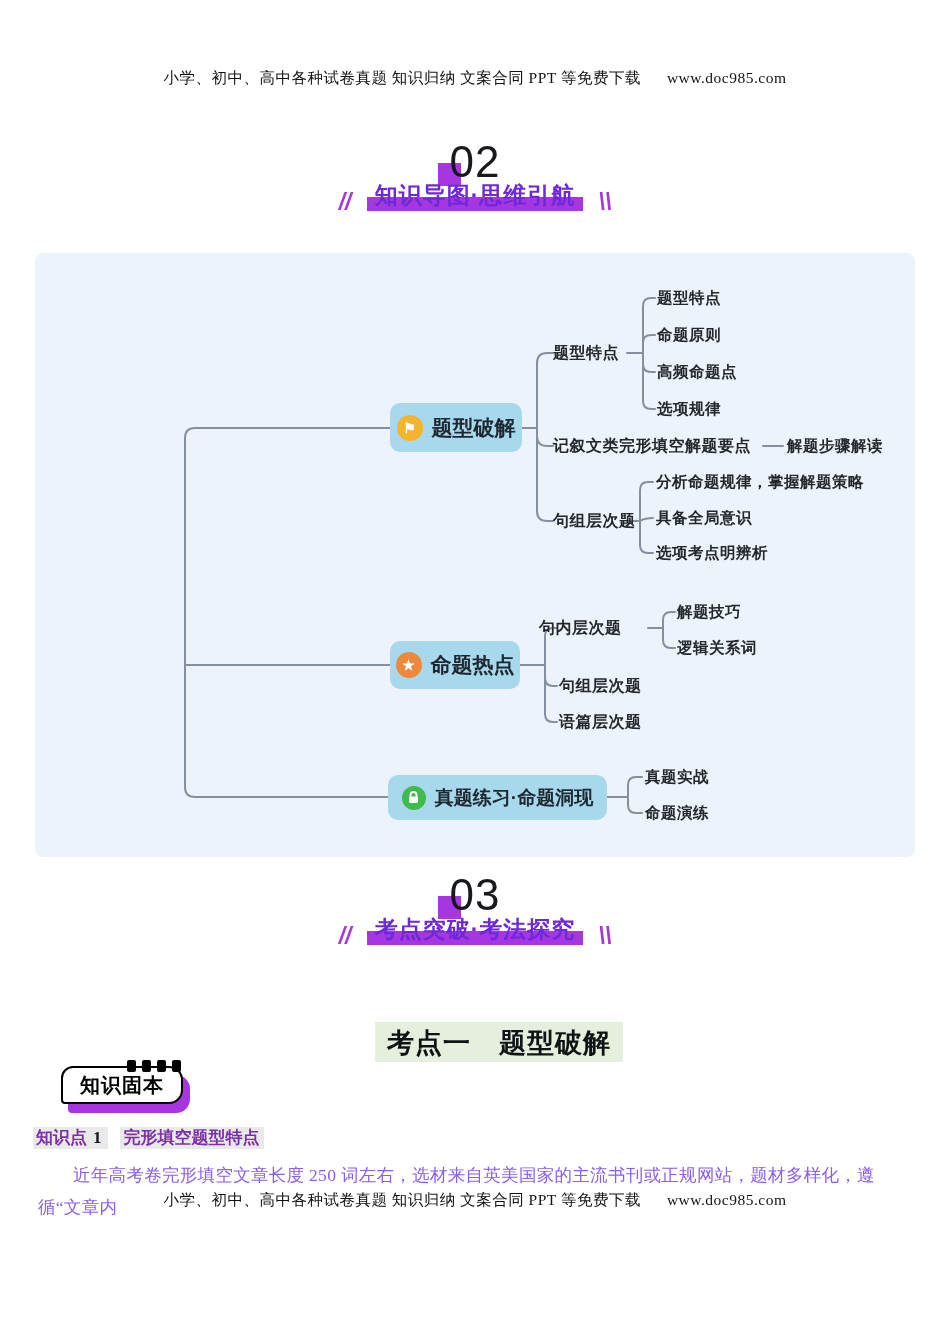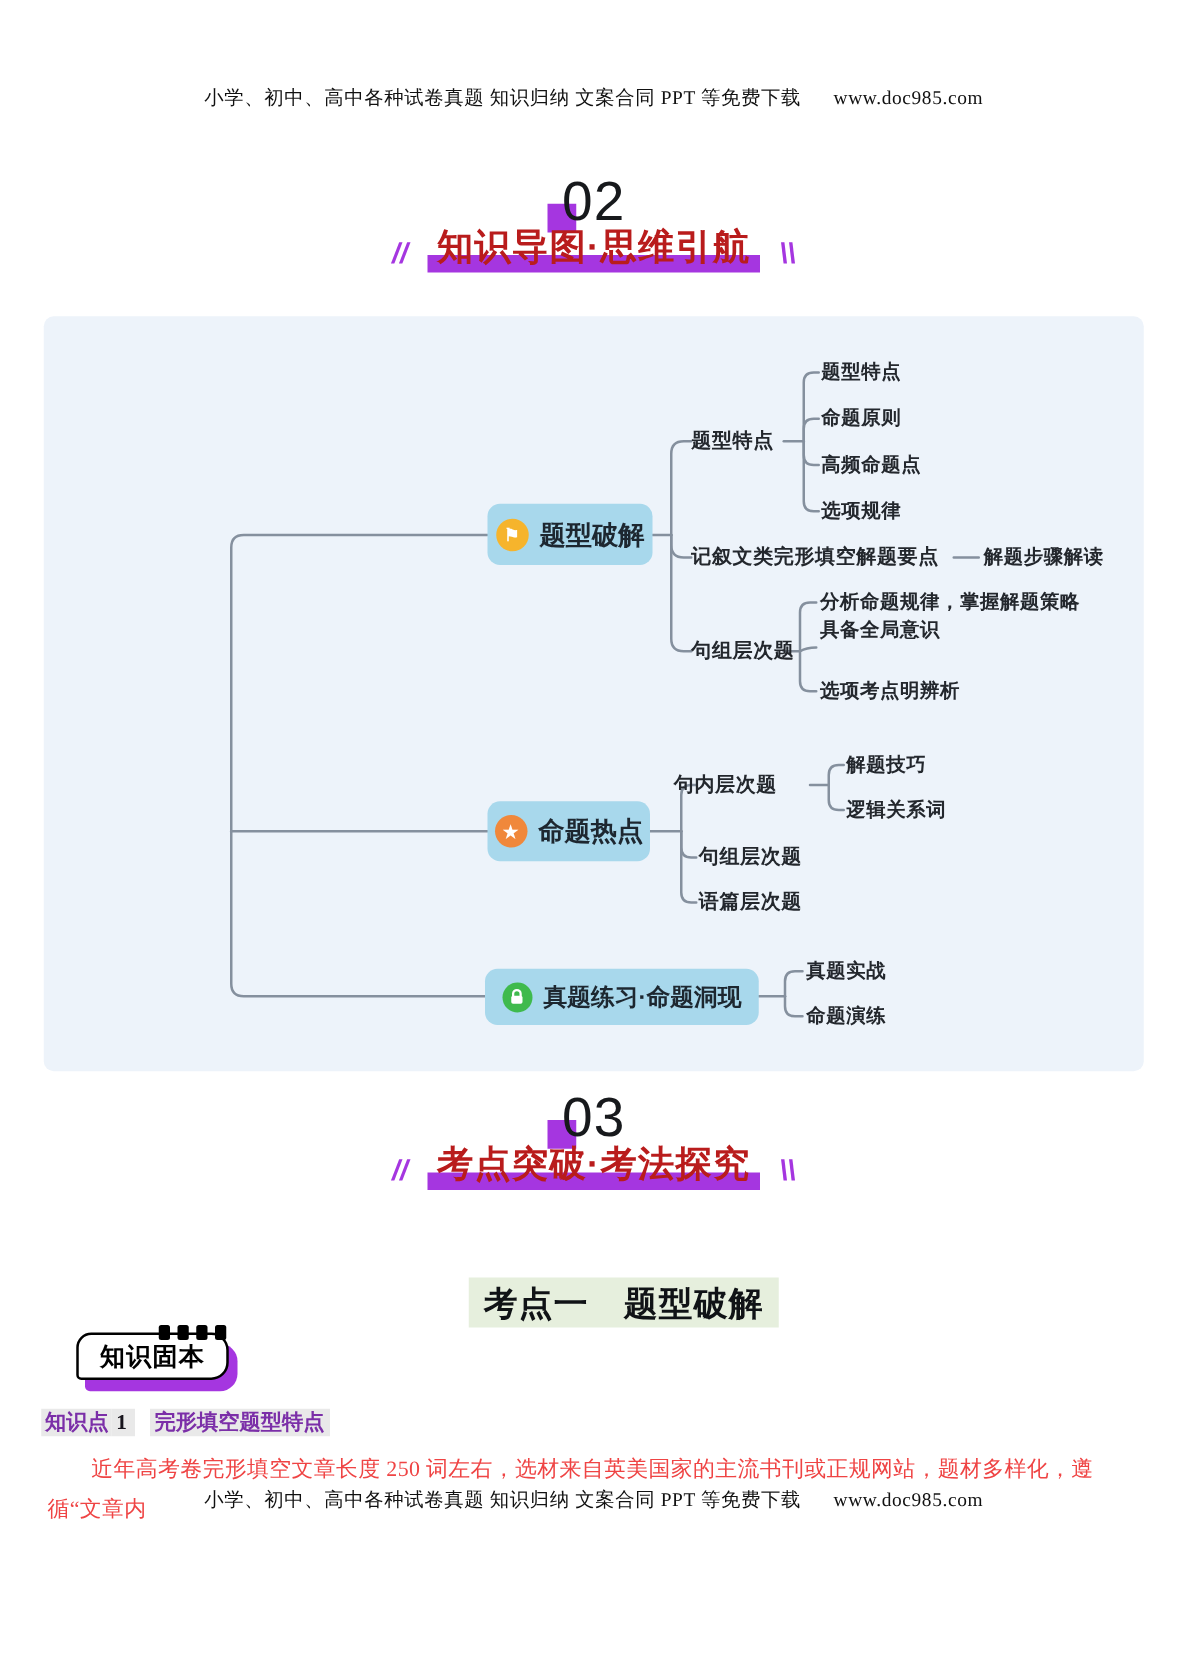--- a/index.html
+++ b/index.html
@@ -24,22 +24,22 @@
   .sec-num {
     position:relative; z-index:1; font-size:44px; font-weight:400;
     color:#17191c; letter-spacing:1px; line-height:1;
   }
   .sec-square {
     position:absolute; z-index:0; left:-12px; bottom:-2px;
     width:23px; height:23px; background:var(--accent);
   }
   .sec-title-wrap { position:relative; display:inline-block; margin-top:2px; }
   .sec-title {
-    position:relative; z-index:1; font-size:29px; font-weight:bold;
-    color:#b91c1c; letter-spacing:1px; line-height:1.1;
+    position:relative; z-index:1; font-size:23px; font-weight:bold;
+    color:#6d28d9; letter-spacing:1px; line-height:1.1;
   }
   .sec-bar {
     position:absolute; z-index:0; left:-8px; right:-8px; bottom:-3px;
     height:14px; background:var(--accent);
   }
   .slash { position:absolute; z-index:1; font-size:23px; font-weight:bold;
     color:var(--accent); top:6px; font-style:italic; }
   .slash.left { left:-36px; }
   .slash.right { right:-36px; }
 
@@ -101,21 +101,21 @@
 
   
   .kp-line { position:absolute; left:33px; top:1126px; font-size:17px; font-weight:bold; }
   .kp-label { background:var(--highlight-bg); color:var(--kp-purple); padding:1px 2px 2px 3px; }
   .kp-num { background:var(--highlight-bg); color:#17141c; font-family:"Liberation Serif", serif;
     font-weight:bold; padding:1px 6px 2px 4px; }
   .kp-title { background:var(--highlight-bg); color:var(--kp-purple); margin-left:12px; padding:1px 4px 2px 4px; }
 
   .body-paragraph {
     position:absolute; left:38px; top:1160px; width:874px;
-    font-family:"Liberation Serif", serif; font-size:17.5px; color:#ef4444;
+    font-family:"Liberation Serif", serif; font-size:17.5px; color:#8b5cf6;
     text-indent:2em; line-height:1.8; letter-spacing:0.3px;
   }
 </style>
 </head>
 <body>
 
 <div id="page" style="--accent: #a536e0; --panel-bg: #edf3fa; --root-bg: #5d6f96; --root-text: #f3a64e; --node-bg: #a8d8ec; --flag-bg: #f6b42c; --star-bg: #f0883b; --lock-bg: #3fba4d; --heading-bg: #e6efdd; --highlight-bg: #e9e9e9; --kp-purple: #7b2fa8;">
 
   <div class="doc-header">
     <span>小学、初中、高中各种试卷真题 知识归纳 文案合同 PPT 等免费下载</span><span class="url">www.doc985.com</span>
@@ -200,21 +200,21 @@
     <div class="mm-label" style="left:518px; top:268px; font-size:16px;">句组层次题</div>
 
     <div class="mm-label" style="left:622px; top:45px;">题型特点</div>
     <div class="mm-label" style="left:622px; top:82px;">命题原则</div>
     <div class="mm-label" style="left:622px; top:119px;">高频命题点</div>
     <div class="mm-label" style="left:622px; top:156px;">选项规律</div>
 
     <div class="mm-label" style="left:752px; top:193px;">解题步骤解读</div>
 
     <div class="mm-label" style="left:621px; top:229px;">分析命题规律，掌握解题策略</div>
-    <div class="mm-label" style="left:621px; top:251px;">具备全局意识</div>
+    <div class="mm-label" style="left:621px; top:265px;">具备全局意识</div>
     <div class="mm-label" style="left:621px; top:300px;">选项考点明辨析</div>
 
     <div class="mm-label" style="left:504px; top:375px; font-size:16px;">句内层次题</div>
     <div class="mm-label" style="left:524px; top:433px; font-size:16px;">句组层次题</div>
     <div class="mm-label" style="left:524px; top:469px; font-size:16px;">语篇层次题</div>
 
     <div class="mm-label" style="left:642px; top:359px;">解题技巧</div>
     <div class="mm-label" style="left:642px; top:395px;">逻辑关系词</div>
 
     <div class="mm-label" style="left:610px; top:524px;">真题实战</div>

